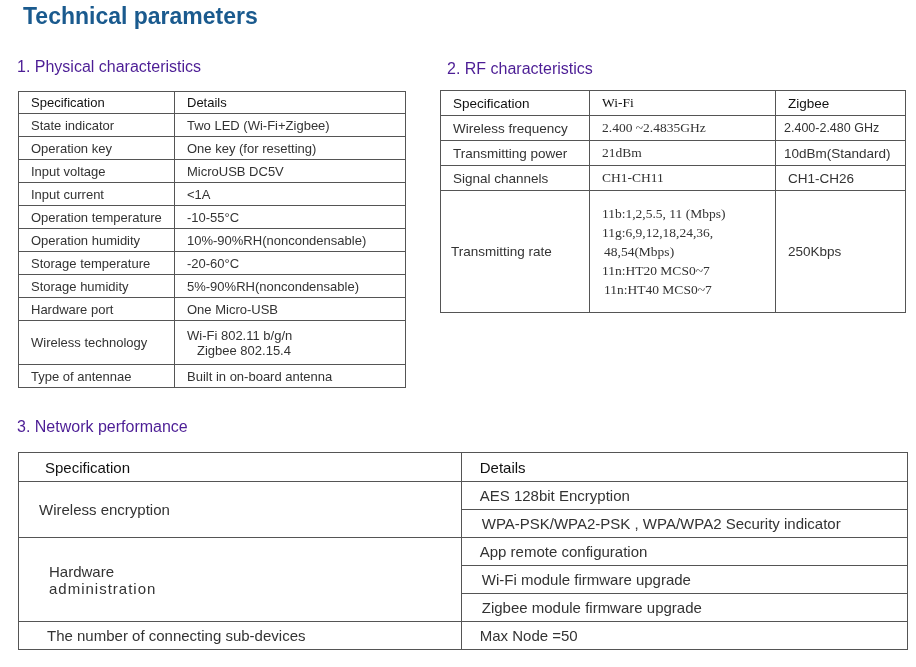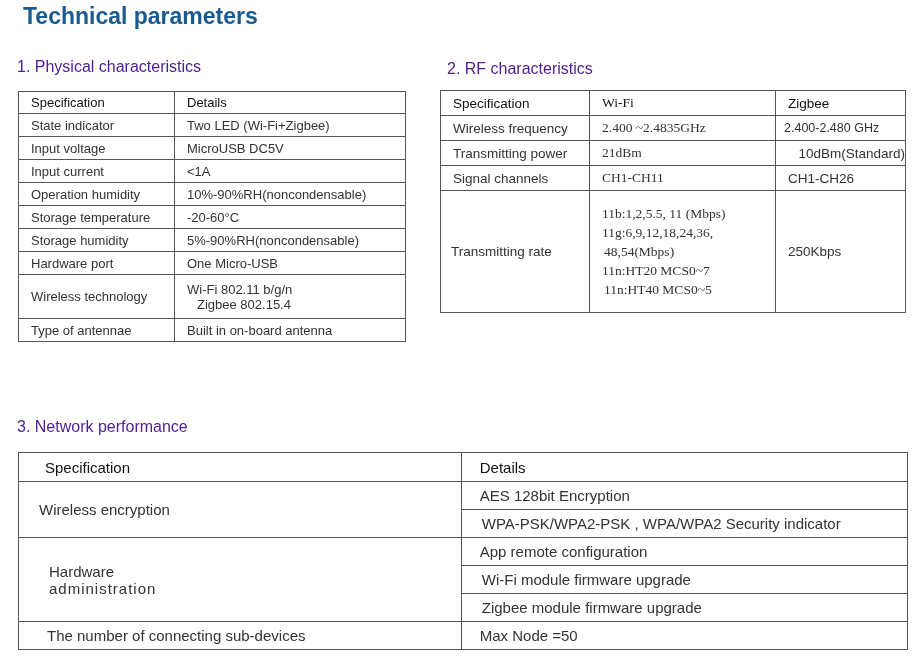--- a/index.html
+++ b/index.html
@@ -41,26 +41,34 @@
   <tbody>
       <tr class="hdr">
     <td>Specification</td>
     <td>Details</td>
   </tr>
   <tr>
         <td>State indicator</td>
         <td>Two LED (Wi-Fi+Zigbee)</td>
       </tr>
   <tr>
+        <td>Operation key</td>
+        <td>One key (for resetting)</td>
+      </tr>
+  <tr>
         <td>Input voltage</td>
         <td>MicroUSB DC5V</td>
       </tr>
   <tr>
         <td>Input current</td>
         <td>&lt;1A</td>
+      </tr>
+  <tr>
+        <td>Operation temperature</td>
+        <td>-10-55°C</td>
       </tr>
   <tr>
         <td>Operation humidity</td>
         <td>10%-90%RH(noncondensable)</td>
       </tr>
   <tr>
         <td>Storage temperature</td>
         <td>-20-60°C</td>
       </tr>
   <tr>
@@ -94,35 +102,35 @@
     <td>Zigbee</td>
   </tr>
   <tr>
     <td>Wireless frequency</td>
     <td>2.400 ~2.4835GHz</td>
     <td style="padding-left:8px;font-size:12.5px;">2.400-2.480 GHz</td>
   </tr>
   <tr>
     <td>Transmitting power</td>
     <td>21dBm</td>
-    <td style="padding-left:8px;text-align:right;">10dBm(Standard)</td>
+    <td style="padding-left:8px;">10dBm(Standard)</td>
   </tr>
   <tr>
     <td>Signal channels</td>
     <td>CH1-CH11</td>
     <td>CH1-CH26</td>
   </tr>
   <tr class="big">
     <td style="padding-left:10px;">Transmitting rate</td>
     <td class="multi">
       <div>11b:1,2,5.5, 11 (Mbps)</div>
       <div>11g:6,9,12,18,24,36,</div>
       <div style="padding-left:2px;">48,54(Mbps)</div>
       <div>11n:HT20 MCS0~7</div>
-      <div style="padding-left:2px;">11n:HT40 MCS0~5</div>
+      <div style="padding-left:2px;">11n:HT40 MCS0~7</div>
     </td>
     <td>250Kbps</td>
   </tr>
 </tbody>
   </table>
 
 <div class="section-head" style="left:17px; top:418px;">3. Network performance</div>
 <table id="t3">
   <tbody>
       <tr class="hdr">

